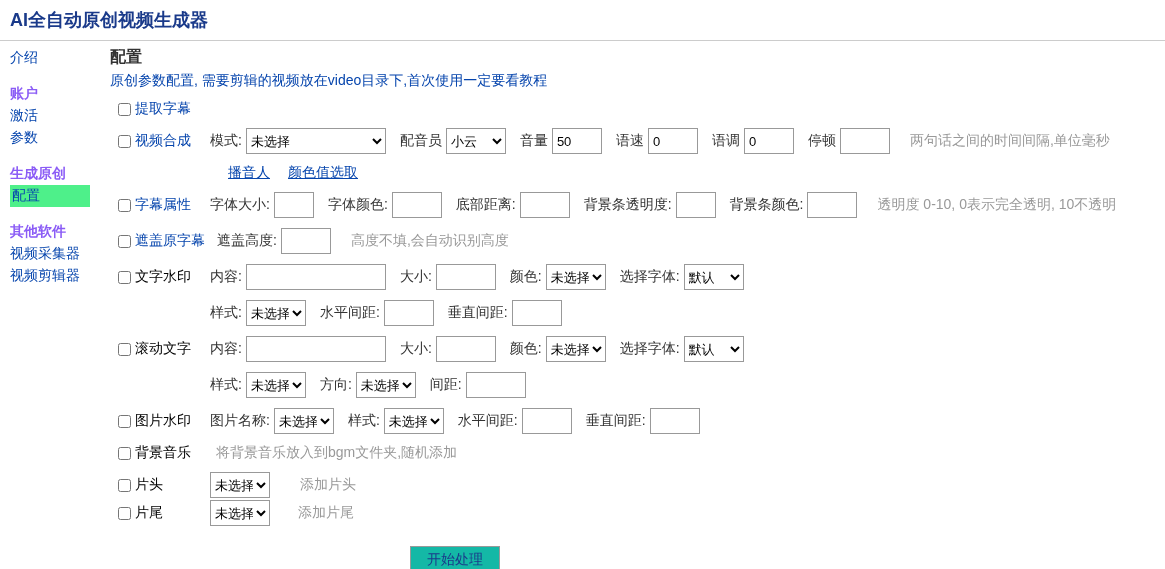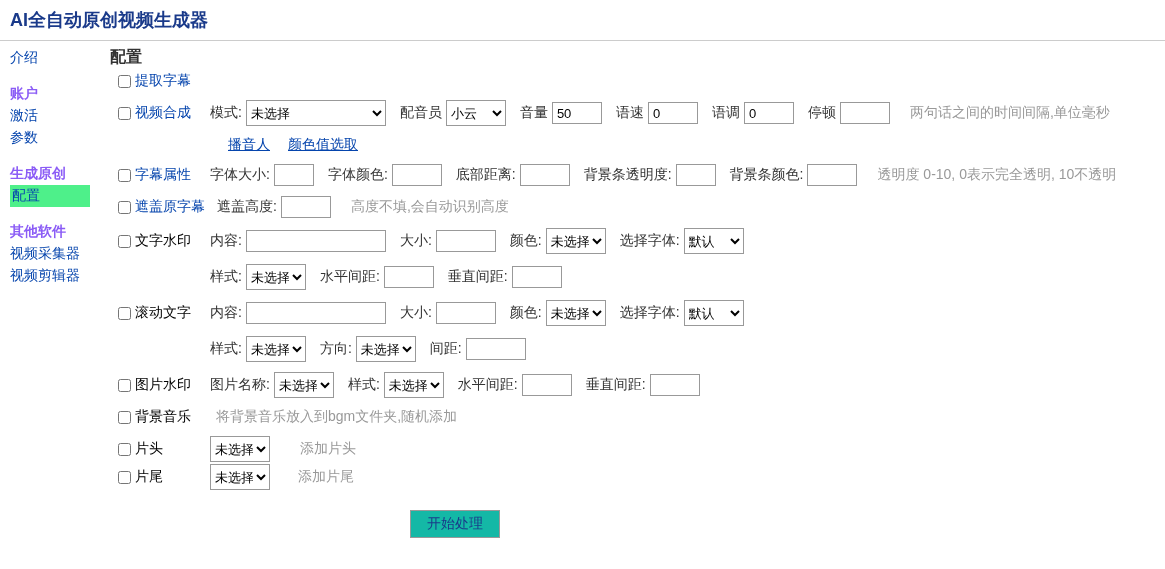--- a/index.html
+++ b/index.html
@@ -15,21 +15,21 @@
 .main h2 { font-size: 16px; font-weight: bold; margin-bottom: 4px; }
 .subtitle { color: #0645ad; margin-bottom: 10px; }
 .row { margin-bottom: 10px; display: flex; flex-wrap: wrap; align-items: center; }
 .row-indent { padding-left: 100px; }
 .checkbox-label { margin-right: 12px; min-width: 80px; display: inline-flex; align-items: center; margin-left: 8px; }
 .checkbox-label input[type=checkbox] { margin-right: 4px; }
 .checkbox-label .lbl-blue { color: #0645ad; }
 .checkbox-label .lbl-black { color: #000; }
 .field-group { display: inline-flex; align-items: center; margin-right: 14px; }
 .field-label { margin-right: 4px; }
-input[type=text] { border: 1px solid #999; height: 22px; padding: 4px 4px; font-size: 13px; }
+input[type=text] { border: 1px solid #999; height: 22px; padding: 12px 4px; font-size: 13px; }
 select { border: 1px solid #999; height: 26px; font-size: 13px; background: #fff; }
 .w40 { width: 40px; }
 .w50 { width: 50px; }
 .w60 { width: 60px; }
 .w140 { width: 140px; }
 .hint { color: #999; margin-left: 6px; }
 .link { color: #0645ad; text-decoration: underline; cursor: pointer; margin-left: 18px; }
 .submit-row { padding-left: 300px; margin-top: 20px; }
 .submit-btn { background: #14b8a6; border: 1px solid #999; padding: 4px 16px; color: #1a3a8a; cursor: pointer; font-size: 14px; }
 .hint-inline { color: #999; }
@@ -49,20 +49,21 @@
     <a href="#">参数</a>
     <div class="section-title">生成原创</div>
     <a href="#" class="active">配置</a>
     <div class="section-title">其他软件</div>
     <a href="#">视频采集器</a>
     <a href="#">视频剪辑器</a>
   </div>
 
   <div class="main">
     <h2>配置</h2>
+    <div class="subtitle">原创参数配置, 需要剪辑的视频放在video目录下,首次使用一定要看教程</div>
 
     <div class="row">
       <label class="checkbox-label">
         <input type="checkbox" style="">
         <span class="lbl-blue">提取字幕</span>
       </label>
     </div>
 
     <div class="row">
       <label class="checkbox-label">

